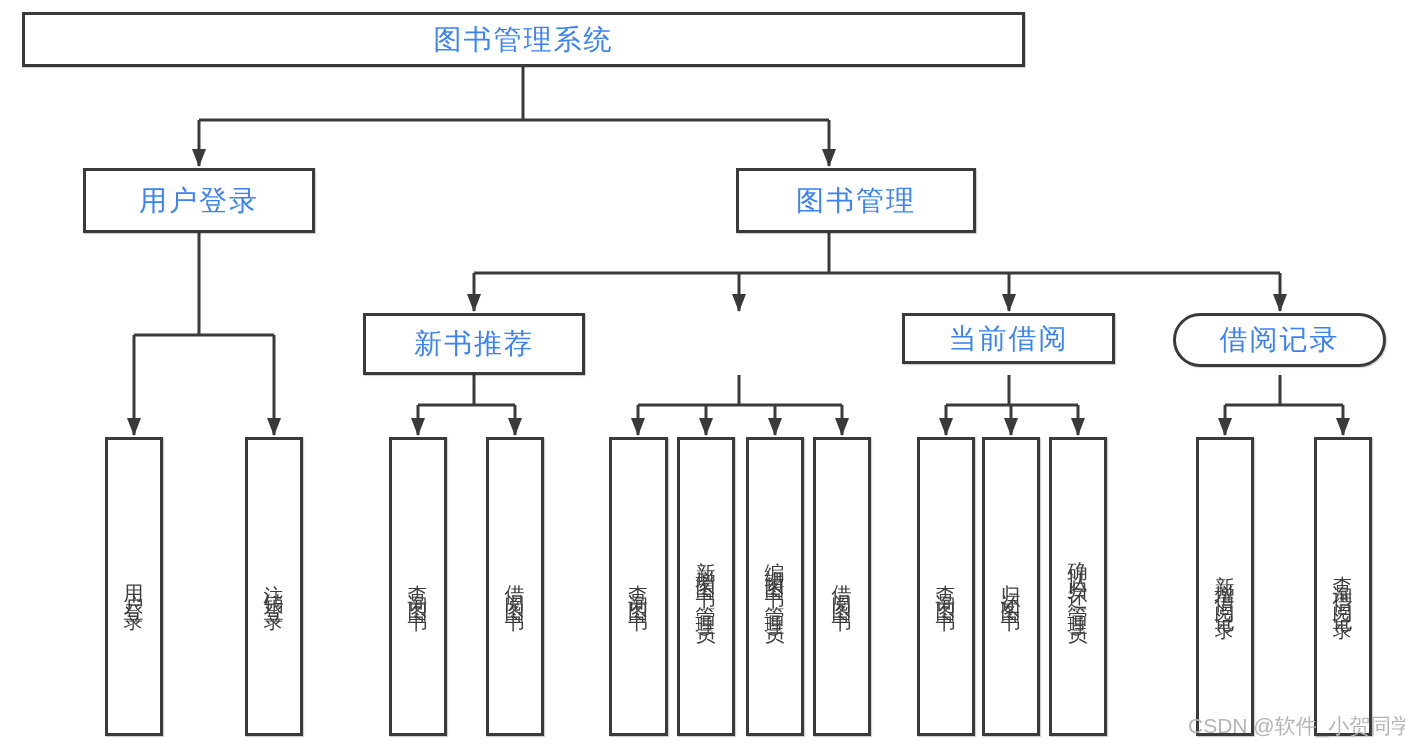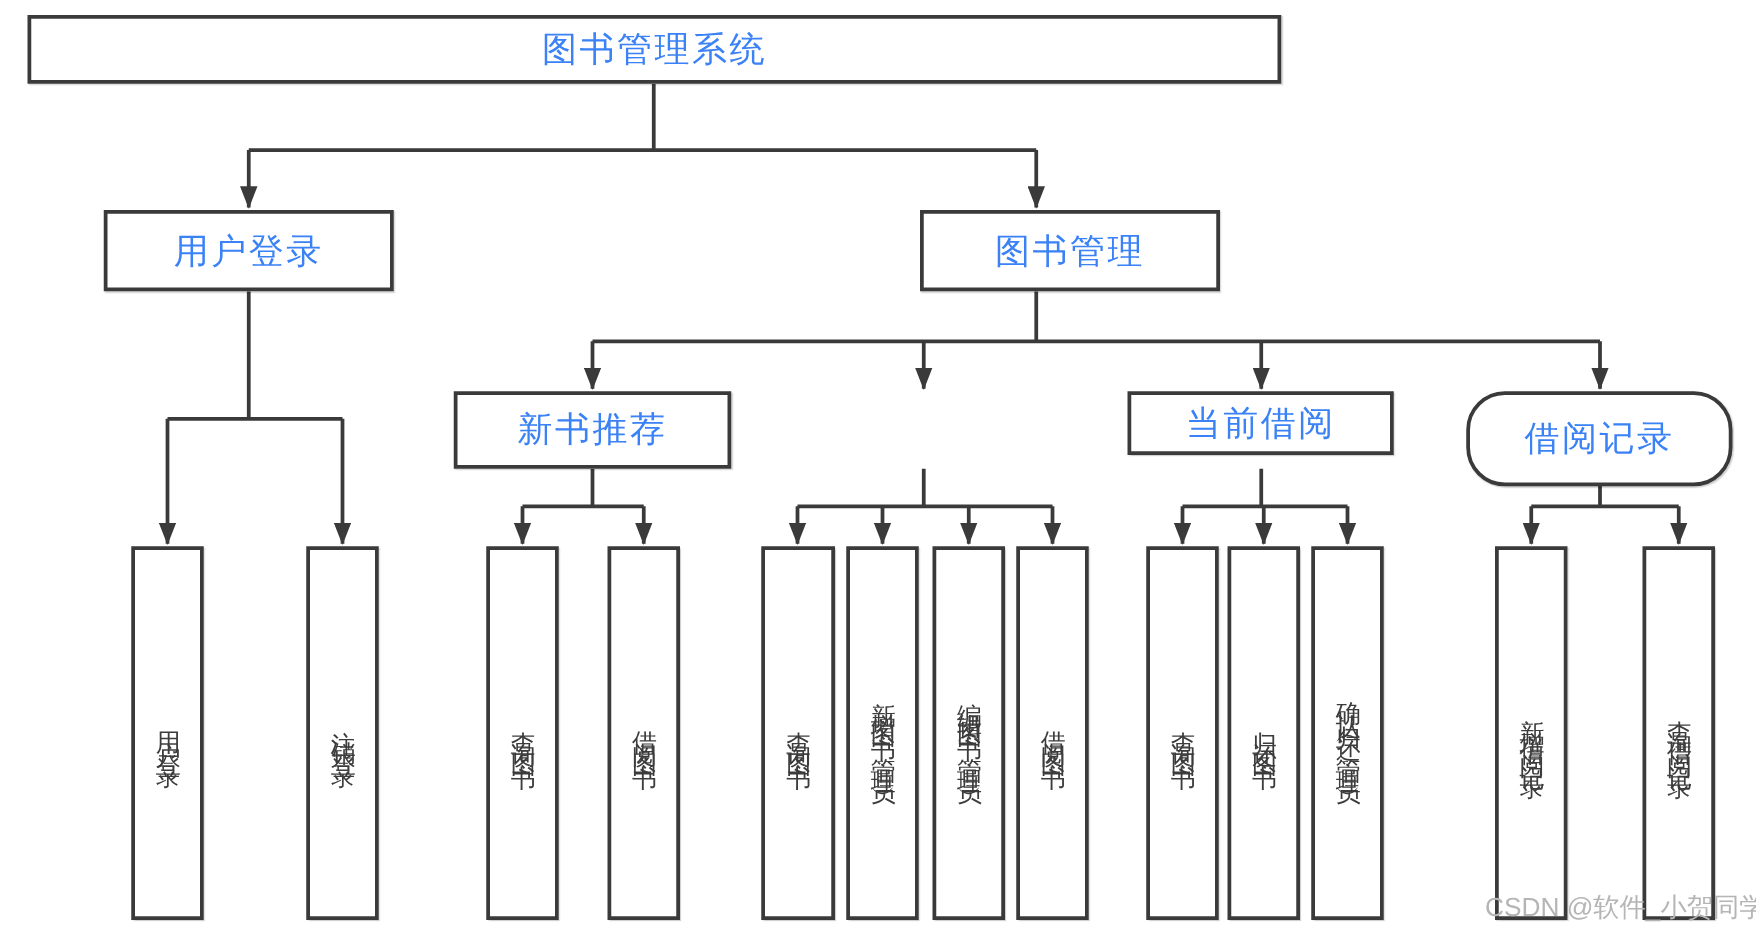--- a/index.html
+++ b/index.html
@@ -128,21 +128,21 @@
   <div class="hbox" style="left:712px; top:168px; width:240px; height:65px;margin-left:24px;">
     <span class="lbl">图书管理</span>
   </div>
 
   <div class="hbox" style="left:363px; top:313px; width:222px; height:62px;align-items:center;">
     <span class="lbl">新书推荐</span>
   </div>
   <div class="hbox" style="left:902px; top:313px; width:213px; height:51px;">
     <span class="lbl">当前借阅</span>
   </div>
-  <div class="hbox" style="left:1173px; top:313px; width:213px; height:76px;border-radius:31px;">
+  <div class="hbox" style="left:1173px; top:313px; width:213px; height:54px;border-radius:31px;">
     <span class="lbl">借阅记录</span>
   </div>
 
   <div class="vbox" style="left:105px;">
     <span class="vlbl">用户登录</span>
   </div>
   <div class="vbox" style="left:245px;">
     <span class="vlbl">注销登录</span>
   </div>
 

